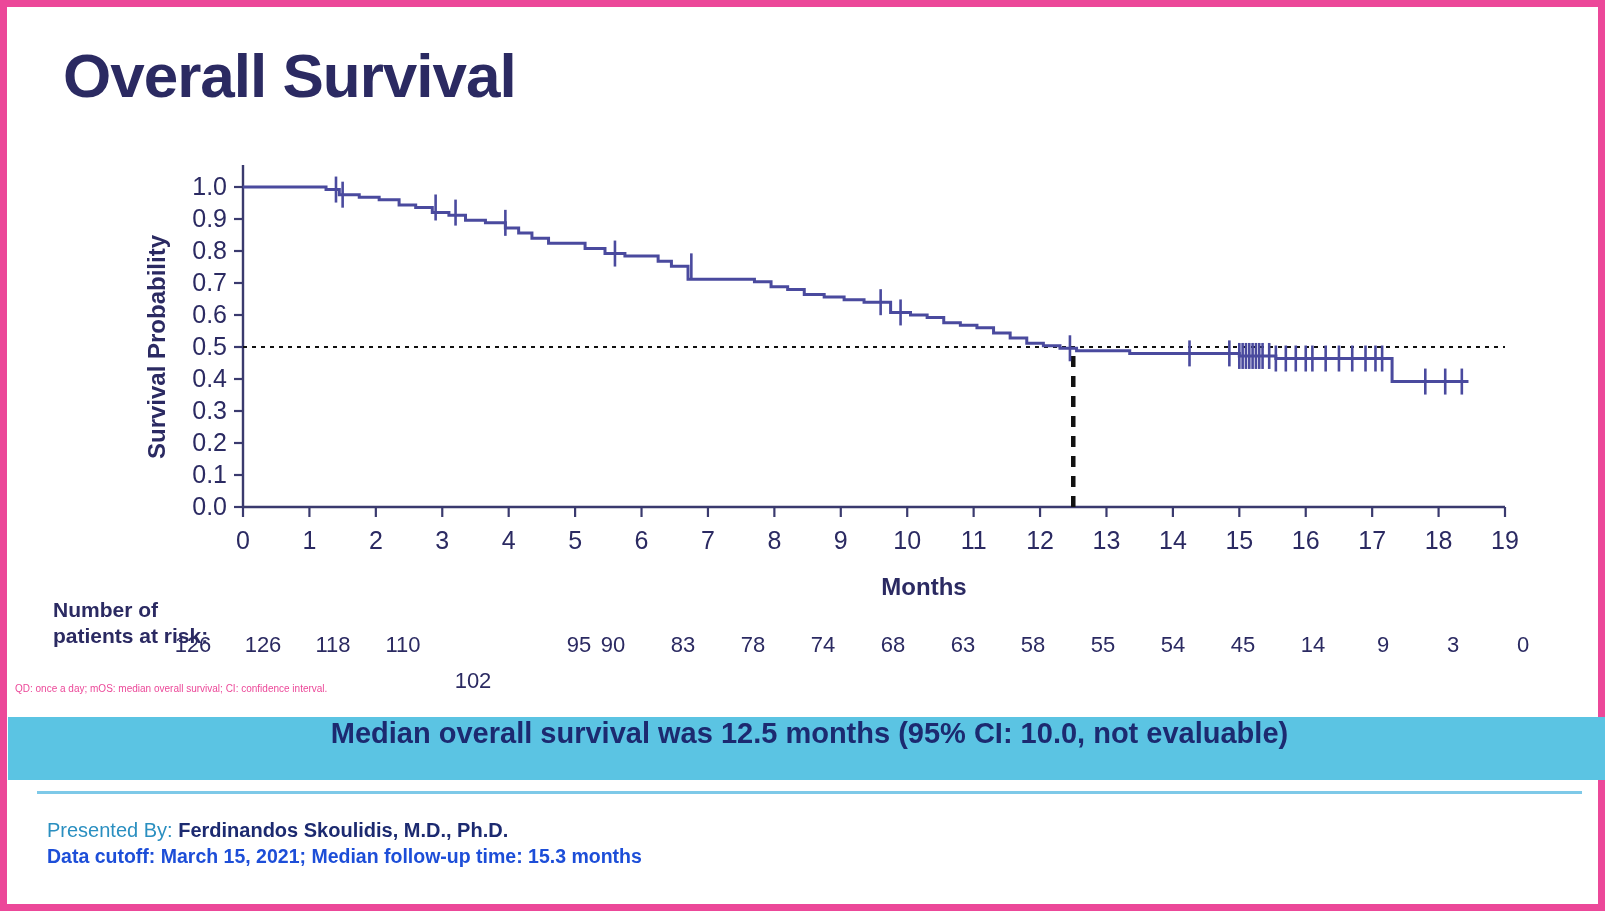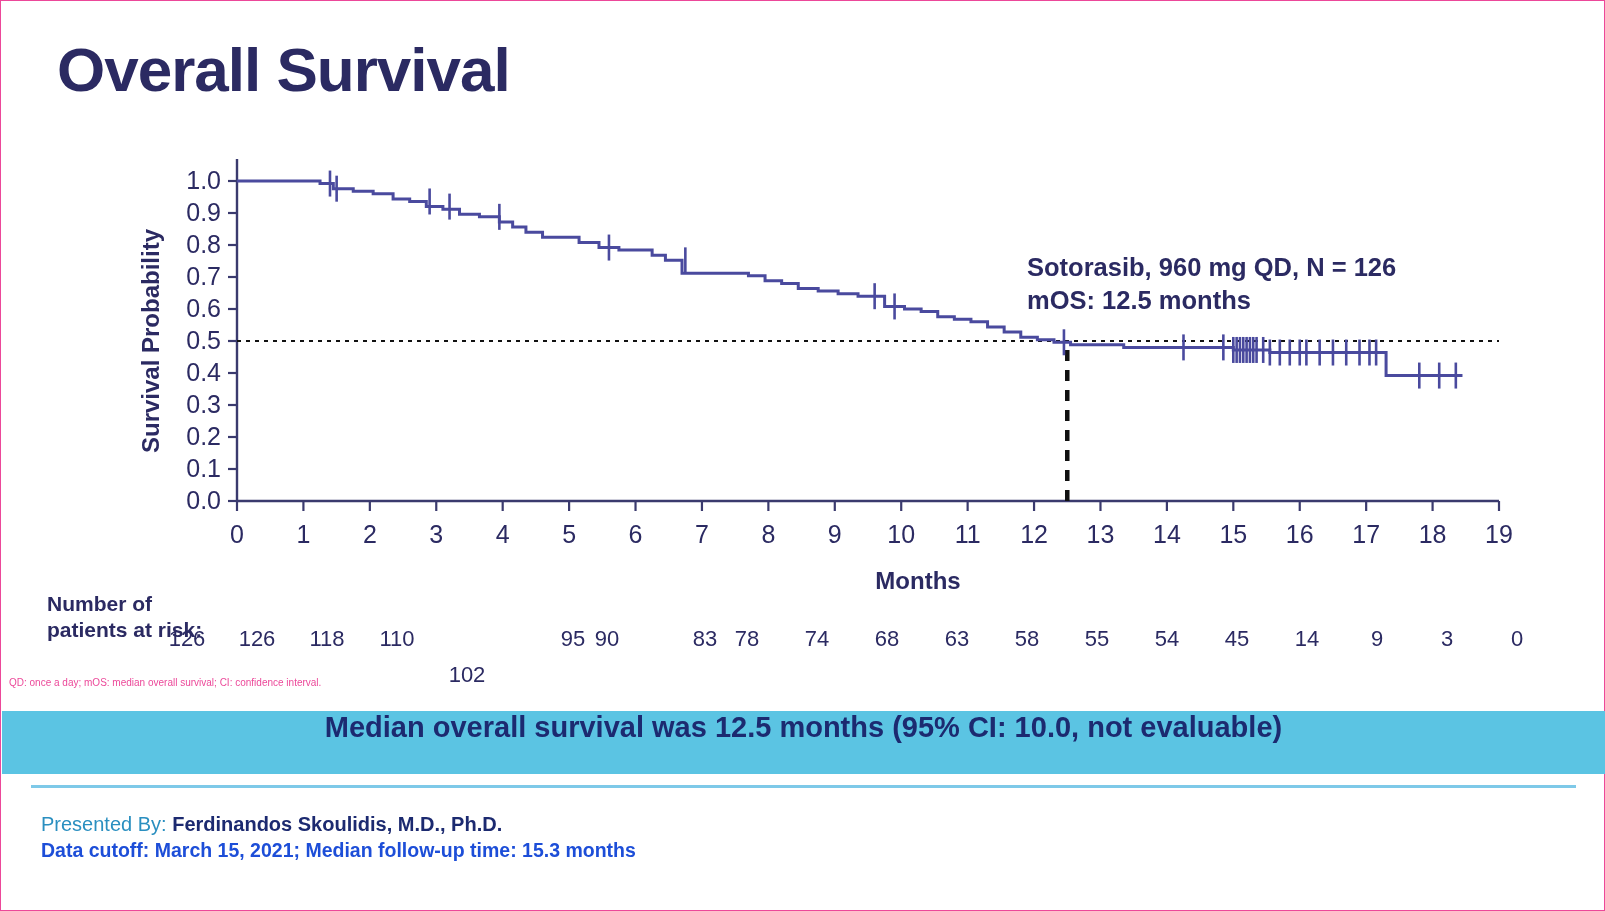--- a/index.html
+++ b/index.html
@@ -1,17 +1,17 @@
 <!DOCTYPE html>
 <html><head>
 <meta charset="utf-8">
 <style>
   html,body{margin:0;padding:0;background:#fff;}
   body{width:1605px;height:911px;font-family:"Liberation Sans",sans-serif;overflow:hidden;}
-  #slide{position:relative;width:1605px;height:911px;box-sizing:border-box;border:1px solid #ec4899;background:#fff;}
+  #slide{position:relative;width:1605px;height:911px;box-sizing:border-box;border:7px solid #ec4899;background:#fff;}
 
   #title{position:absolute;left:56px;top:38px;font-size:62px;font-weight:bold;color:#2b2a62;letter-spacing:-1px;line-height:1;}
 
   #plot{position:absolute;left:0px;top:140px;width:1605px;height:520px;}
   #chart-svg{display:block;}
 
   #annotation{position:absolute;left:1026px;top:250px;font-size:25.5px;font-weight:bold;color:#2b2a62;line-height:1.28;white-space:pre-line;}
 
   #risk-label{position:absolute;left:46px;top:590px;font-size:21px;font-weight:bold;color:#2b2a62;line-height:1.25;white-space:pre-line;}
   #risk-row{position:absolute;left:186px;top:616px;width:1330px;height:30px;}
@@ -151,34 +151,32 @@
           <line x1="1438.2210526315791" y1="221.56" x2="1438.2210526315791" y2="247.56" stroke="#4a4a9e" stroke-width="2.6"></line>
           <line x1="1454.826315789474" y1="221.56" x2="1454.826315789474" y2="247.56" stroke="#4a4a9e" stroke-width="2.6"></line>
         </g>
       <g id="g-axistitles">
           <text x="917" y="448" text-anchor="middle" fill="#2b2a62" font-size="24" font-weight="bold" font-family="&quot;Liberation Sans&quot;, sans-serif">Months</text>
           <text x="0" y="0" text-anchor="middle" fill="#2b2a62" font-size="24" font-weight="bold" font-family="&quot;Liberation Sans&quot;, sans-serif" transform="translate(158,200) rotate(-90)">Survival Probability</text>
         </g>
     </svg>
   </div>
 
-  <div id="annotation">Sotorasib, 960 mg QD, N = 126
-mOS: 12.5 months</div>
 
   <div id="risk-label">Number of
 patients at risk:</div>
   <div id="risk-row">
       <div class="risk-val" style="left: 0px;">126</div>
       <div class="risk-val" style="left: 70px;">126</div>
       <div class="risk-val" style="left: 140px;">118</div>
       <div class="risk-val" style="left: 210px;">110</div>
       <div class="risk-val" style="left: 280px; margin-top: 36px;">102</div>
       <div class="risk-val" style="left: 350px; margin-left: 36px;">95</div>
       <div class="risk-val" style="left: 420px;">90</div>
-      <div class="risk-val" style="left: 490px; margin-left: 28px;">83</div>
+      <div class="risk-val" style="left: 490px;">83</div>
       <div class="risk-val" style="left: 560px;">78</div>
       <div class="risk-val" style="left: 630px;">74</div>
       <div class="risk-val" style="left: 700px;">68</div>
       <div class="risk-val" style="left: 770px;">63</div>
       <div class="risk-val" style="left: 840px;">58</div>
       <div class="risk-val" style="left: 910px;">55</div>
       <div class="risk-val" style="left: 980px;">54</div>
       <div class="risk-val" style="left: 1050px;">45</div>
       <div class="risk-val" style="left: 1120px;">14</div>
       <div class="risk-val" style="left: 1190px;">9</div>

